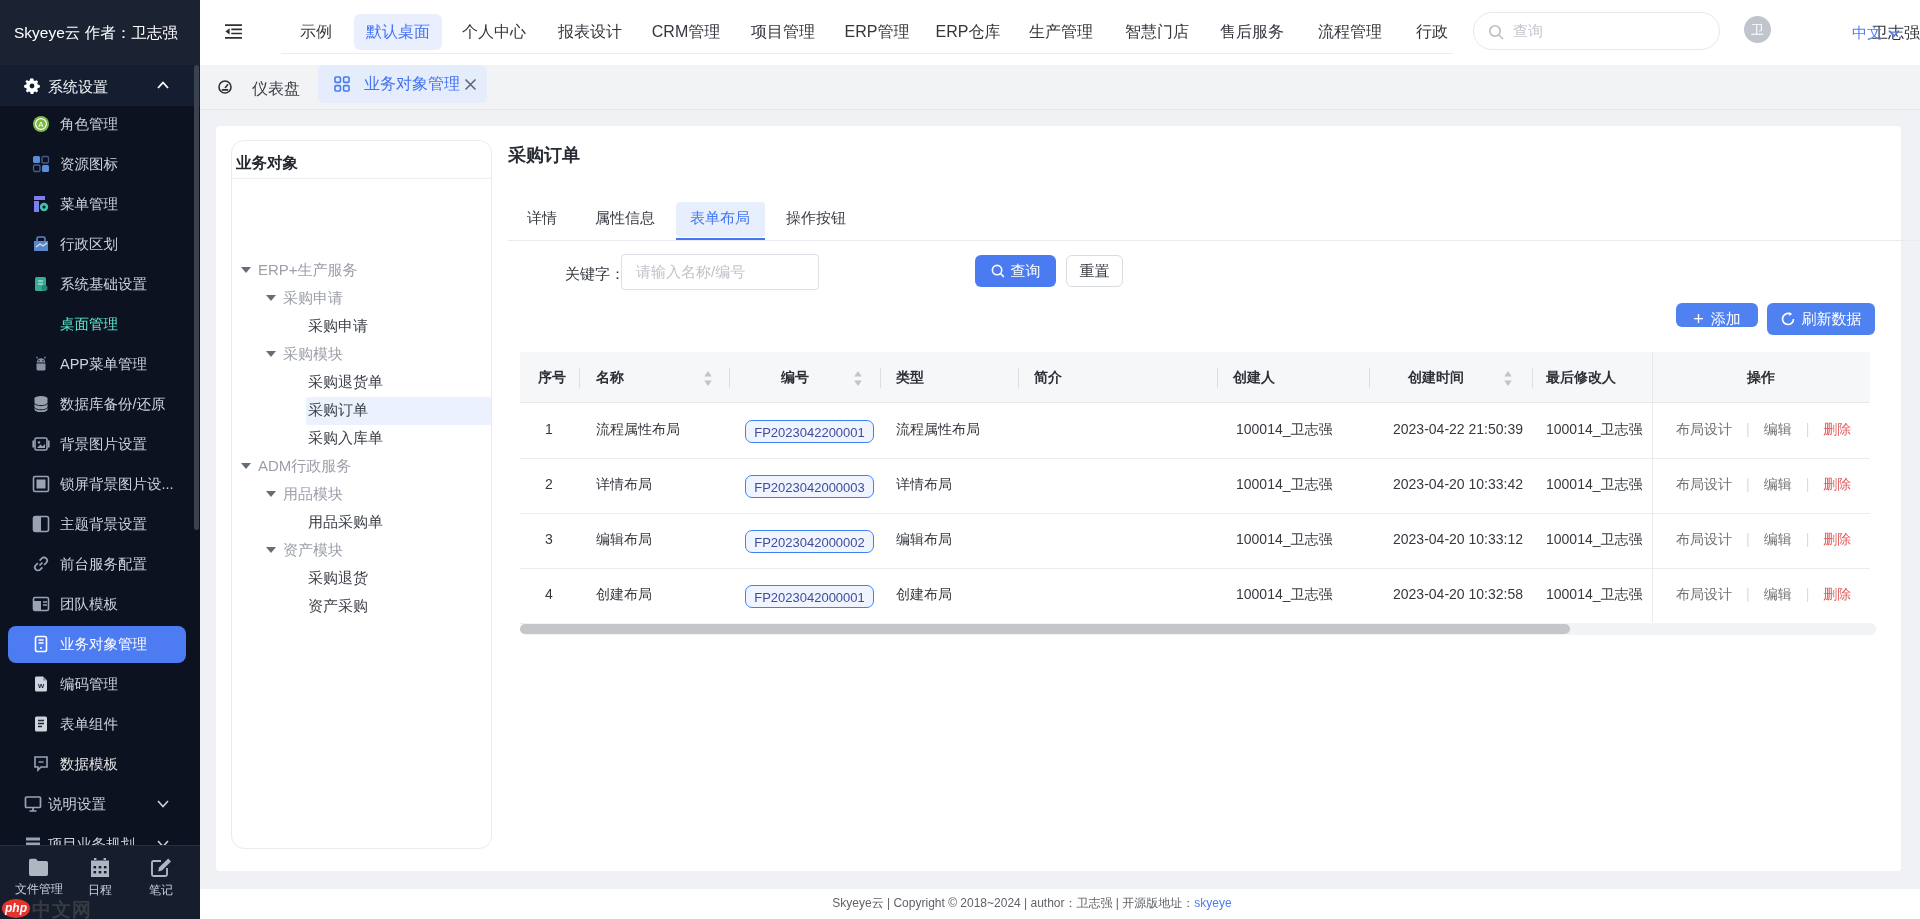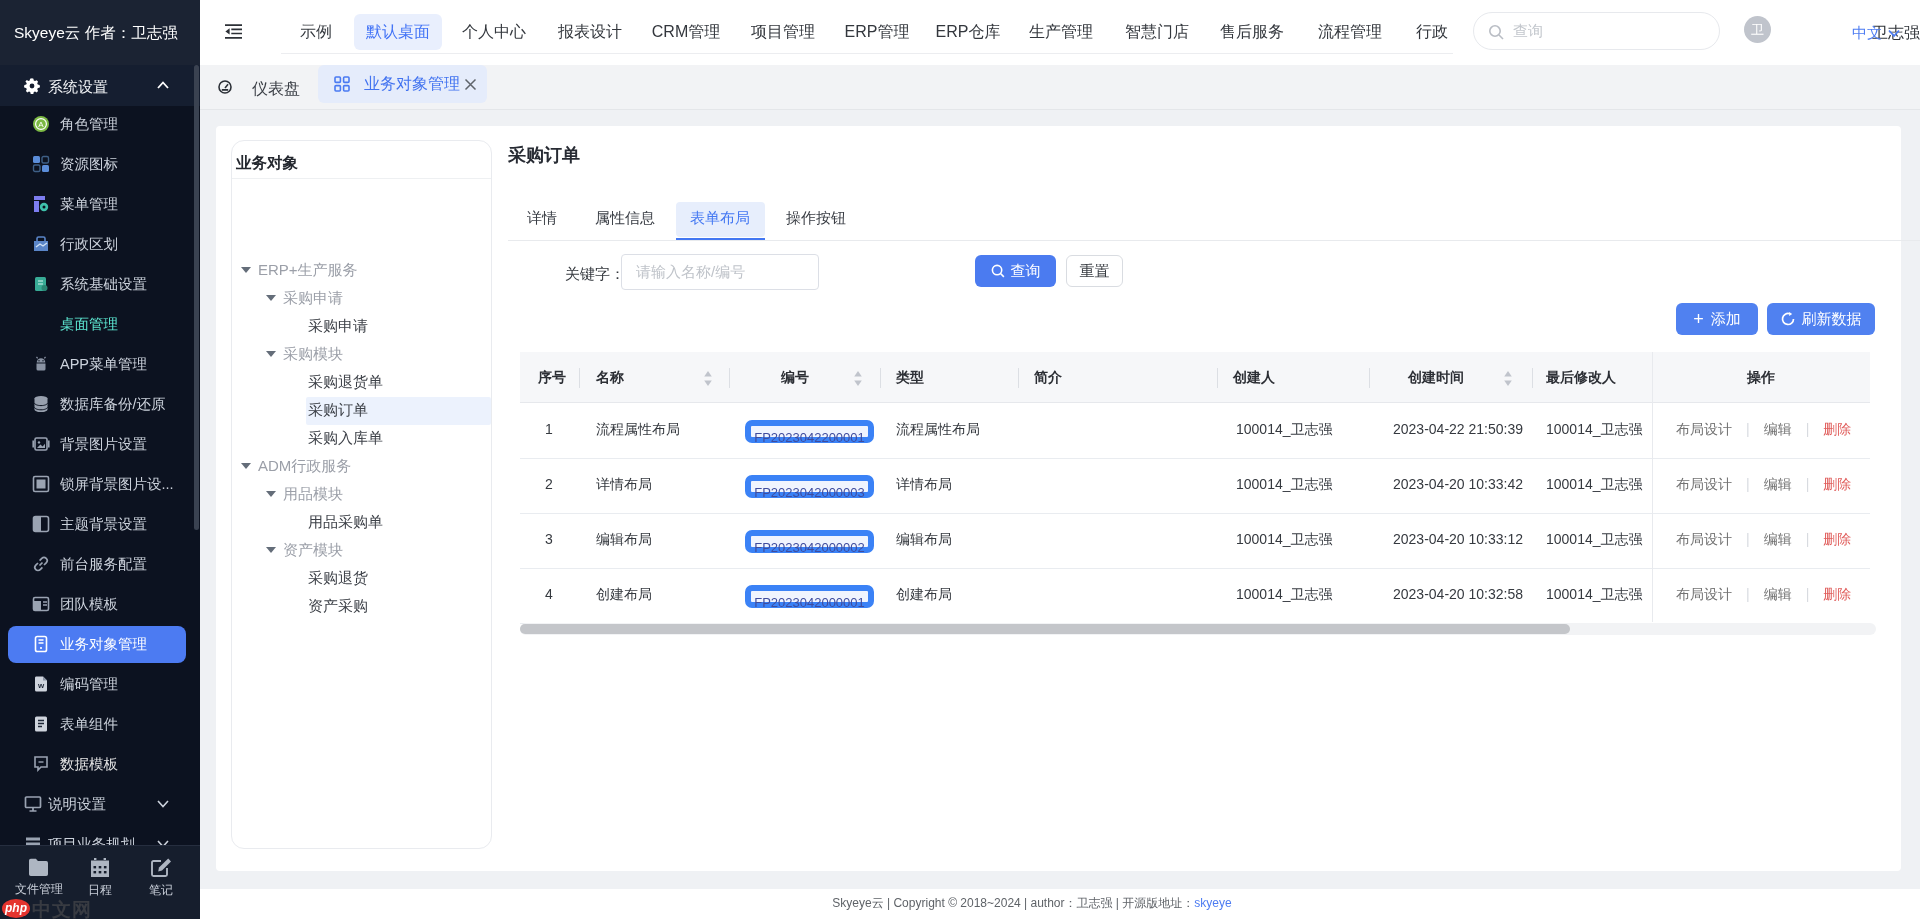--- a/index.html
+++ b/index.html
@@ -54,29 +54,29 @@
   .dtab { position:absolute; top:83px; font-size:15px; color:#3a3e45; }
   #dtab-pill { position:absolute; left:460px; top:76px; width:89px; height:35px; background:#e7eefc; border-radius:4px; }
   #dtab-line { position:absolute; left:460px; top:112px; width:89px; height:3px; background:#4377f2; }
   #dtabs-border { position:absolute; left:292px; top:114px; width:1578px; height:1px; background:#e8eaed; }
   #kw-label { position:absolute; left:349px; top:139px; font-size:15px; color:#33373d; }
   #kw-input { position:absolute; left:405px; top:128px; width:198px; height:36px; border:1px solid #dcdfe6; border-radius:4px; }
   #kw-input span { position:absolute; left:14px; top:8px; font-size:15px; color:#bfc3c9; }
   .btn { position:absolute; border-radius:6px; font-size:15px; color:#fff; text-align:center; }
   #btn-query { left:759px; top:129px; width:81px; height:32px; background:#4b7bf0; line-height:32px; }
   #btn-reset { left:850px; top:129px; width:57px; height:32px; background:#fff; border:1px solid #d9dce1; color:#383c42; line-height:30px; }
-  #btn-add { left:1460px; top:177px; width:82px; height:32px; background:#5081f0; line-height:32px; }
+  #btn-add { left:1460px; top:177px; width:82px; height:24px; background:#5081f0; line-height:32px; }
   #btn-refresh { left:1551px; top:177px; width:108px; height:32px; background:#5081f0; line-height:32px; }
   
   #table { position:absolute; left:304px; top:226px; width:1350px; height:270px; }
   #thead { position:absolute; left:0; top:0; width:1350px; height:51px; background:#f6f7f9; border-bottom:1px solid #e6e8ec; }
   .th { position:absolute; top:17px; font-size:14px; font-weight:bold; color:#2c2f35; }
   .rowline { position:absolute; left:0; width:1350px; height:1px; background:#e9ecf0; }
   .td { position:absolute; font-size:14px; color:#35393f; white-space:nowrap; }
-  .badge { position:absolute; width:129px; height:23px; border:6px solid #3b82f6; background:#f0f4fe; border-radius:7px; color:#3f4c9e; font-size:13px; text-align:center; line-height:23px; }
+  .badge { position:absolute; width:129px; height:23px; border:1px solid #3b82f6; background:#f0f4fe; border-radius:7px; color:#3f4c9e; font-size:13px; text-align:center; line-height:23px; }
   .op-b { color:#737373; } .op-r { color:#e05c5a; } .op-sep { color:#d8dbe0; }
   #opcol-line { position:absolute; left:1132px; top:0; width:1px; height:270px; background:#e8eaee; }
   #hscroll-track { position:absolute; left:304px; top:497px; width:1356px; height:12px; background:#f2f3f5; border-radius:6px; }
   #hscroll-thumb { position:absolute; left:304px; top:498px; width:1050px; height:10px; background:#c4c6ca; border-radius:5px; }
   
   #footer { position:absolute; left:200px; top:889px; width:1720px; height:30px; background:#fff; }
   #footer .t { position:absolute; left:832px; top:6px; font-size:12px; transform:translateX(-50%); left:832px; color:#5f6368; }
   #footer .t a { color:#4d7cf2; text-decoration:none; }
 </style>
 </head>

